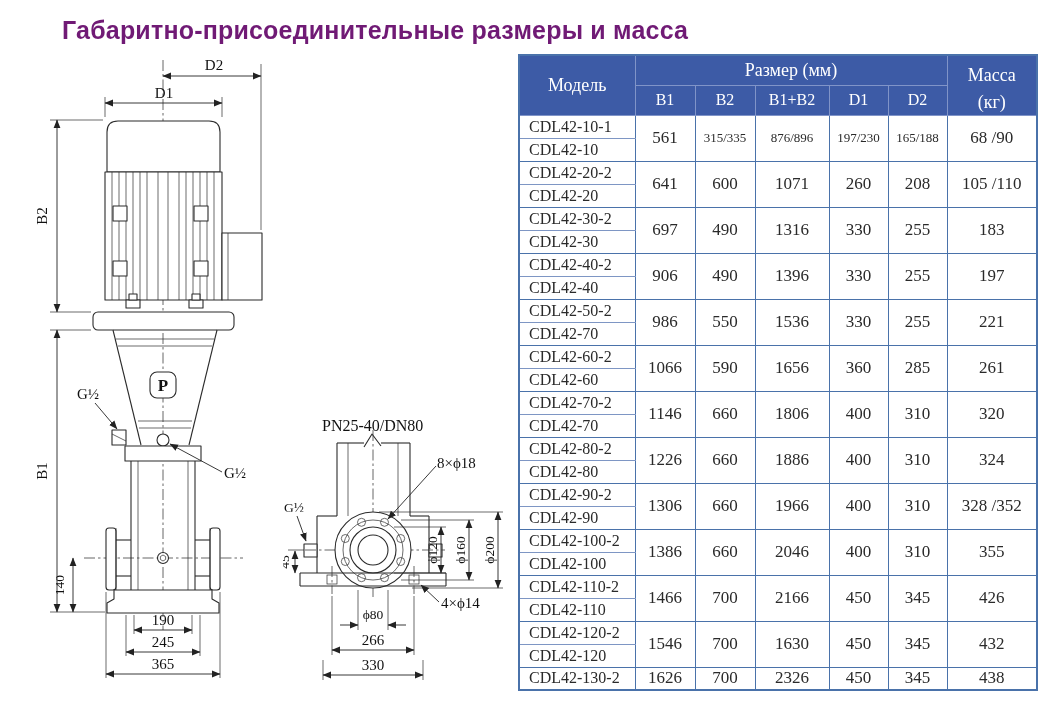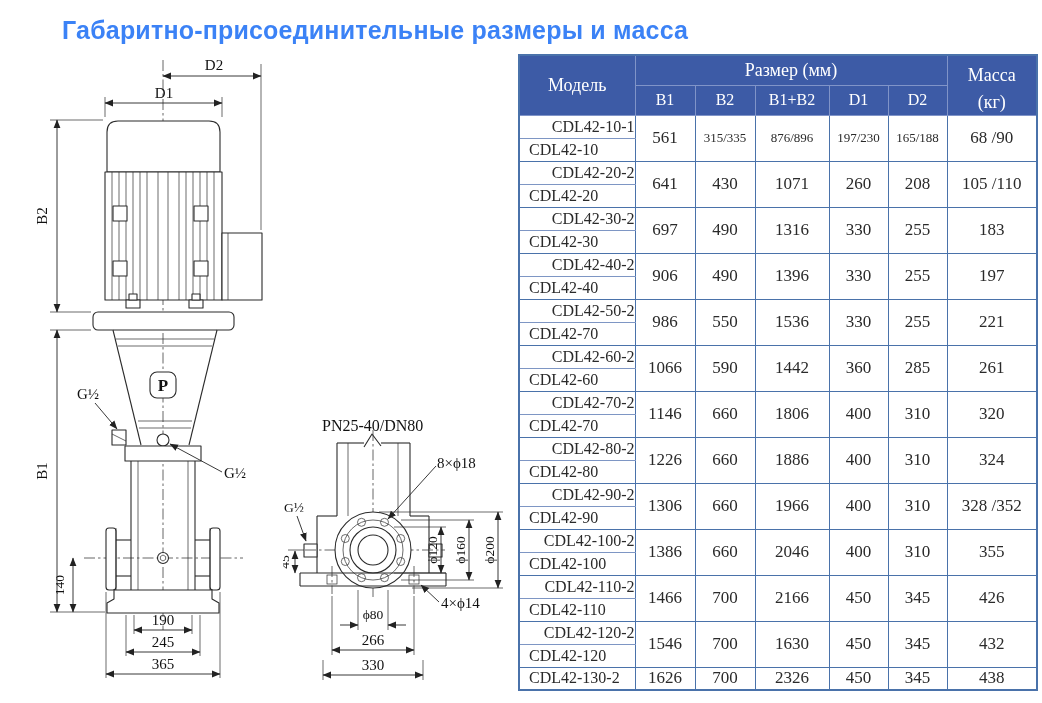--- a/index.html
+++ b/index.html
@@ -1,21 +1,21 @@
 <!DOCTYPE html>
 <html style="--hb: #3d5ba6; --hl: #8094c8; --bs: #4a72aa; --bl: #7e96c4;"><head>
 <meta charset="utf-8">
 <style>
   :root { --hb:#3d5ba6; --hl:#8094c8; --bs:#4a72aa; --bl:#7e96c4; }
   * { margin:0; padding:0; box-sizing:border-box; }
   html,body { background:#fff; }
   body { position:relative; width:1042px; height:703px; overflow:hidden;
          font-family:"Liberation Serif", serif; color:#222; }
   .title { position:absolute; left:62px; top:16px; font-family:"Liberation Sans", sans-serif;
-           font-weight:bold; font-size:25px; color:#3b82f6; letter-spacing:.2px; white-space:nowrap; }
+           font-weight:bold; font-size:25px; color:#701a75; letter-spacing:.2px; white-space:nowrap; }
   svg.draw { position:absolute; }
   #side-view   { left:30px;  top:55px; width:260px; height:648px; }
   #flange-view { left:283px; top:403px; width:235px; height:300px; }
   .ln  { stroke:#2b2b2b; stroke-width:1.1; fill:none; stroke-linejoin:round; }
   .fw  { fill:#fff; }
   .thn { stroke:#2b2b2b; stroke-width:.7; fill:none; }
   .dim { stroke:#222; stroke-width:.9; fill:none; }
   .cl  { stroke:#333; stroke-width:.75; fill:none; stroke-dasharray:11 3 2.5 3; }
   .lbl { font-family:"Liberation Serif", serif; font-size:15px; fill:#111; }
   .lbs { font-size:13.5px; }
@@ -27,21 +27,21 @@
                border:1px solid var(--hl); text-align:center; vertical-align:middle; }
   th.h-main { font-size:18px; }
   th.h-sub  { font-size:16px; height:30px; }
   thead tr:first-child th { height:30px; }
   .mass2 { display:block; line-height:1.05;margin-top:8px; }
   table.dims td { border-left:1.5px solid var(--bs); border-right:1.5px solid var(--bs);
                   vertical-align:middle; height:23px; color:#2a2a2a; }
   td.model { text-align:left; padding-left:9px; font-size:16px; white-space:nowrap; }
   td.val   { text-align:center; font-size:17px; }
   td.val.small { font-size:13px; }
-  td.mid       { border-bottom:1px solid var(--bl);text-align:right; }
+  td.mid       { border-bottom:1px solid var(--bl); }
   td.group-end { border-bottom:1.5px solid var(--bs); }
   tbody td.model { border-left:2px solid var(--bs); }
 </style>
 </head>
 <body>
 
 <div class="title">Габаритно-присоединительные размеры и масса</div>
 
 <svg id="side-view" class="draw" viewBox="30 55 260 648">
   <defs>
@@ -313,21 +313,21 @@
         <td rowspan="2" class="val group-end small">197/230</td>
         <td rowspan="2" class="val group-end small">165/188</td>
         <td rowspan="2" class="val group-end">68 /90</td>
       </tr>
       <tr>
         <td class="model group-end">CDL42-10</td>
       </tr>
       <tr>
         <td class="model mid">CDL42-20-2</td>
         <td rowspan="2" class="val group-end">641</td>
-        <td rowspan="2" class="val group-end">430</td>
+        <td rowspan="2" class="val group-end">600</td>
         <td rowspan="2" class="val group-end">1071</td>
         <td rowspan="2" class="val group-end">260</td>
         <td rowspan="2" class="val group-end">208</td>
         <td rowspan="2" class="val group-end">105 /110</td>
       </tr>
       <tr>
         <td class="model group-end">CDL42-20</td>
       </tr>
       <tr>
         <td class="model mid">CDL42-30-2</td>
@@ -362,21 +362,21 @@
         <td rowspan="2" class="val group-end">255</td>
         <td rowspan="2" class="val group-end">221</td>
       </tr>
       <tr>
         <td class="model group-end">CDL42-70</td>
       </tr>
       <tr>
         <td class="model mid">CDL42-60-2</td>
         <td rowspan="2" class="val group-end">1066</td>
         <td rowspan="2" class="val group-end">590</td>
-        <td rowspan="2" class="val group-end">1442</td>
+        <td rowspan="2" class="val group-end">1656</td>
         <td rowspan="2" class="val group-end">360</td>
         <td rowspan="2" class="val group-end">285</td>
         <td rowspan="2" class="val group-end">261</td>
       </tr>
       <tr>
         <td class="model group-end">CDL42-60</td>
       </tr>
       <tr>
         <td class="model mid">CDL42-70-2</td>
         <td rowspan="2" class="val group-end">1146</td>

